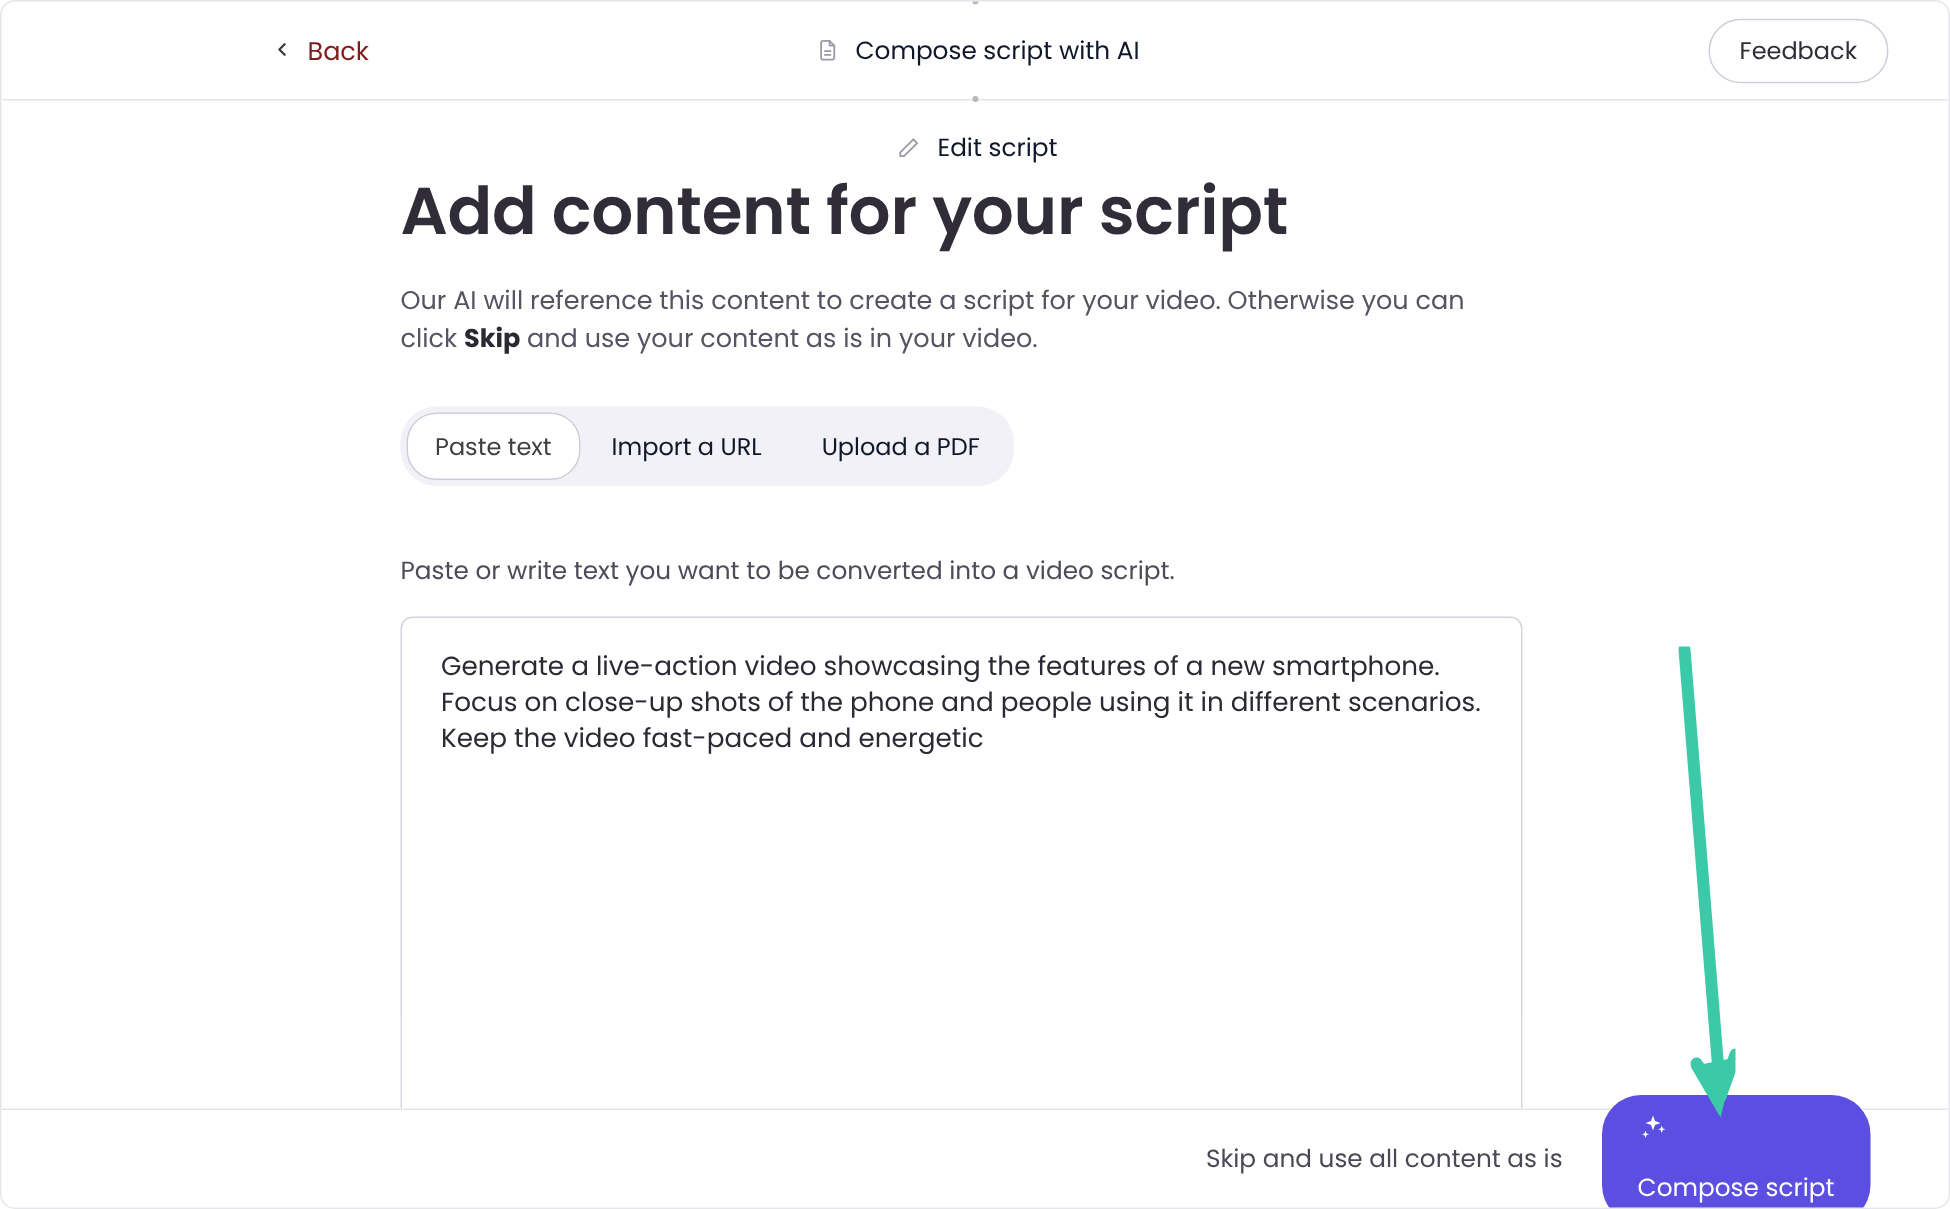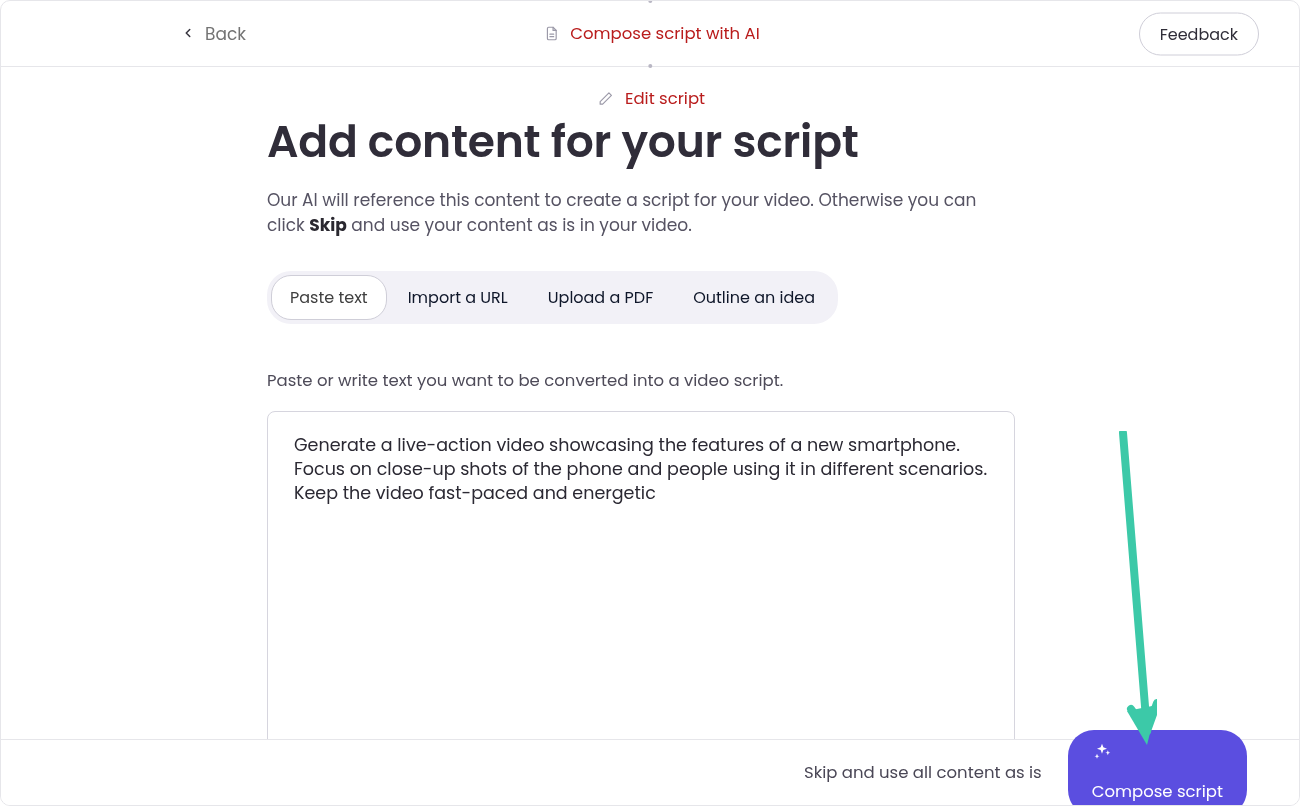--- a/index.html
+++ b/index.html
@@ -5,30 +5,30 @@
   * { box-sizing: border-box; margin: 0; padding: 0; }
   html, body { width: 1300px; height: 806px; font-family: "Poppins", "Segoe UI", Arial, sans-serif; color: #232025; background:#fff; }
   body { border:1px solid #e6e6ea; border-radius:10px; position:relative; overflow:hidden; }
 
   
   .header {
     height:66px; border-bottom:1px solid #e6e6ea; display:flex; align-items:center;
     padding:0 24px 0 180px; position:relative;
   }
   .back {
-    display:flex; align-items:center; gap:10px; color:#737373; cursor:pointer;
+    display:flex; align-items:center; gap:10px; color:#7f1d1d; cursor:pointer;
     font-size:17px;
   }
   .back svg { width:14px; height:14px; }
 
   .steps {
     position:absolute; left:50%; transform:translateX(-50%);
     display:flex; align-items:center; gap:18px; font-size:16.5px;flex-direction:column;
   }
-  .step { display:flex; align-items:center; gap:8px; color:#b91c1c; cursor:pointer; }
+  .step { display:flex; align-items:center; gap:8px; color:#0f172a; cursor:pointer; }
   .step.active { color:#2a2830; font-weight:500; }
   .step.active .step-label { text-decoration:underline; text-underline-offset:5px; text-decoration-thickness:1px; }
   .step-icon { width:22px; height:22px; display:flex; align-items:center; justify-content:center; border-radius:50%; }
   .step.active .step-icon { background:#dcd8ff; }
   .step-icon svg { width:15px; height:15px; }
   .dot { width:4px; height:4px; border-radius:50%; background:#b9b7c4; }
 
   .feedback {
     position:absolute; right:40px; top:50%; transform:translateY(-50%);
     border:1.5px solid #cfced8; border-radius:22px; padding:8px 20px;
@@ -134,21 +134,20 @@
 <div class="main">
   <h1 class="title">Add content for your script</h1>
   <p class="subtitle">
     <span>Our AI will reference this content to create a script for your video. Otherwise you can click </span><strong>Skip</strong><span> and use your content as is in your video.</span>
   </p>
 
   <div class="tabs">
     <div class="tab active">Paste text</div>
     <div class="tab">Import a URL</div>
     <div class="tab">Upload a PDF</div>
-    <div class="tab">Outline an idea</div>
   </div>
 
   <p class="instruction">Paste or write text you want to be converted into a video script.</p>
 
   <div class="textarea-wrap">
     <textarea style="">Generate a live-action video showcasing the features of a new smartphone. Focus on close-up shots of the phone and people using it in different scenarios. Keep the video fast-paced and energetic</textarea>
   </div>
 </div>
 
 <div class="footer">

